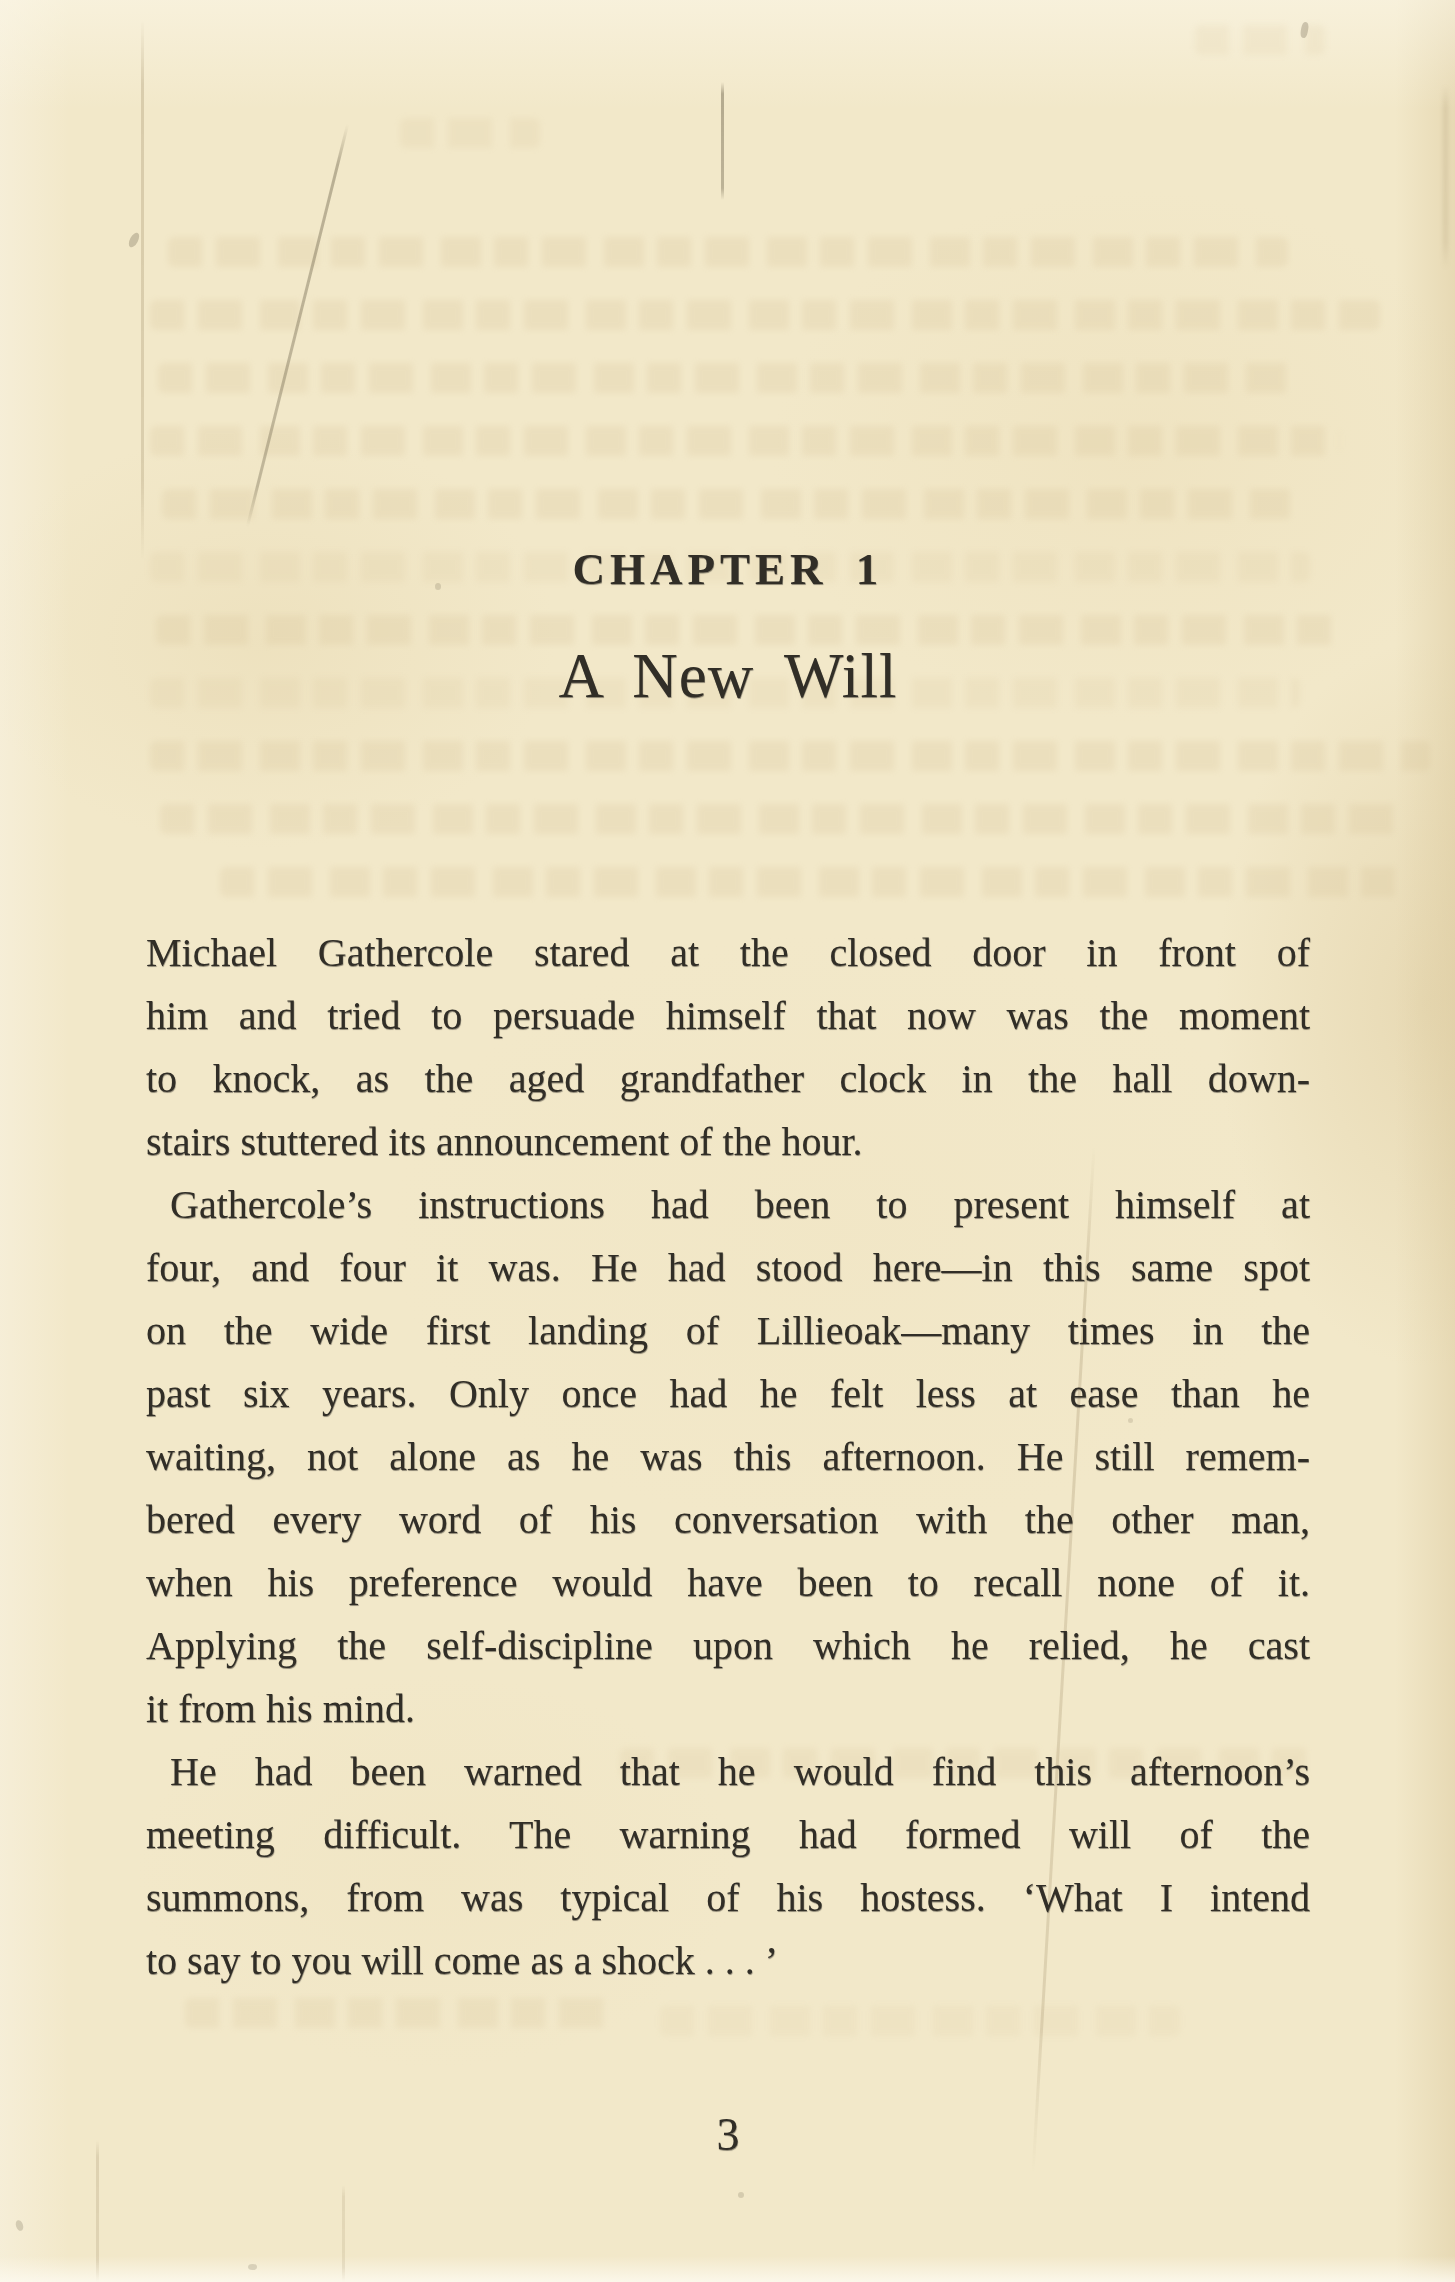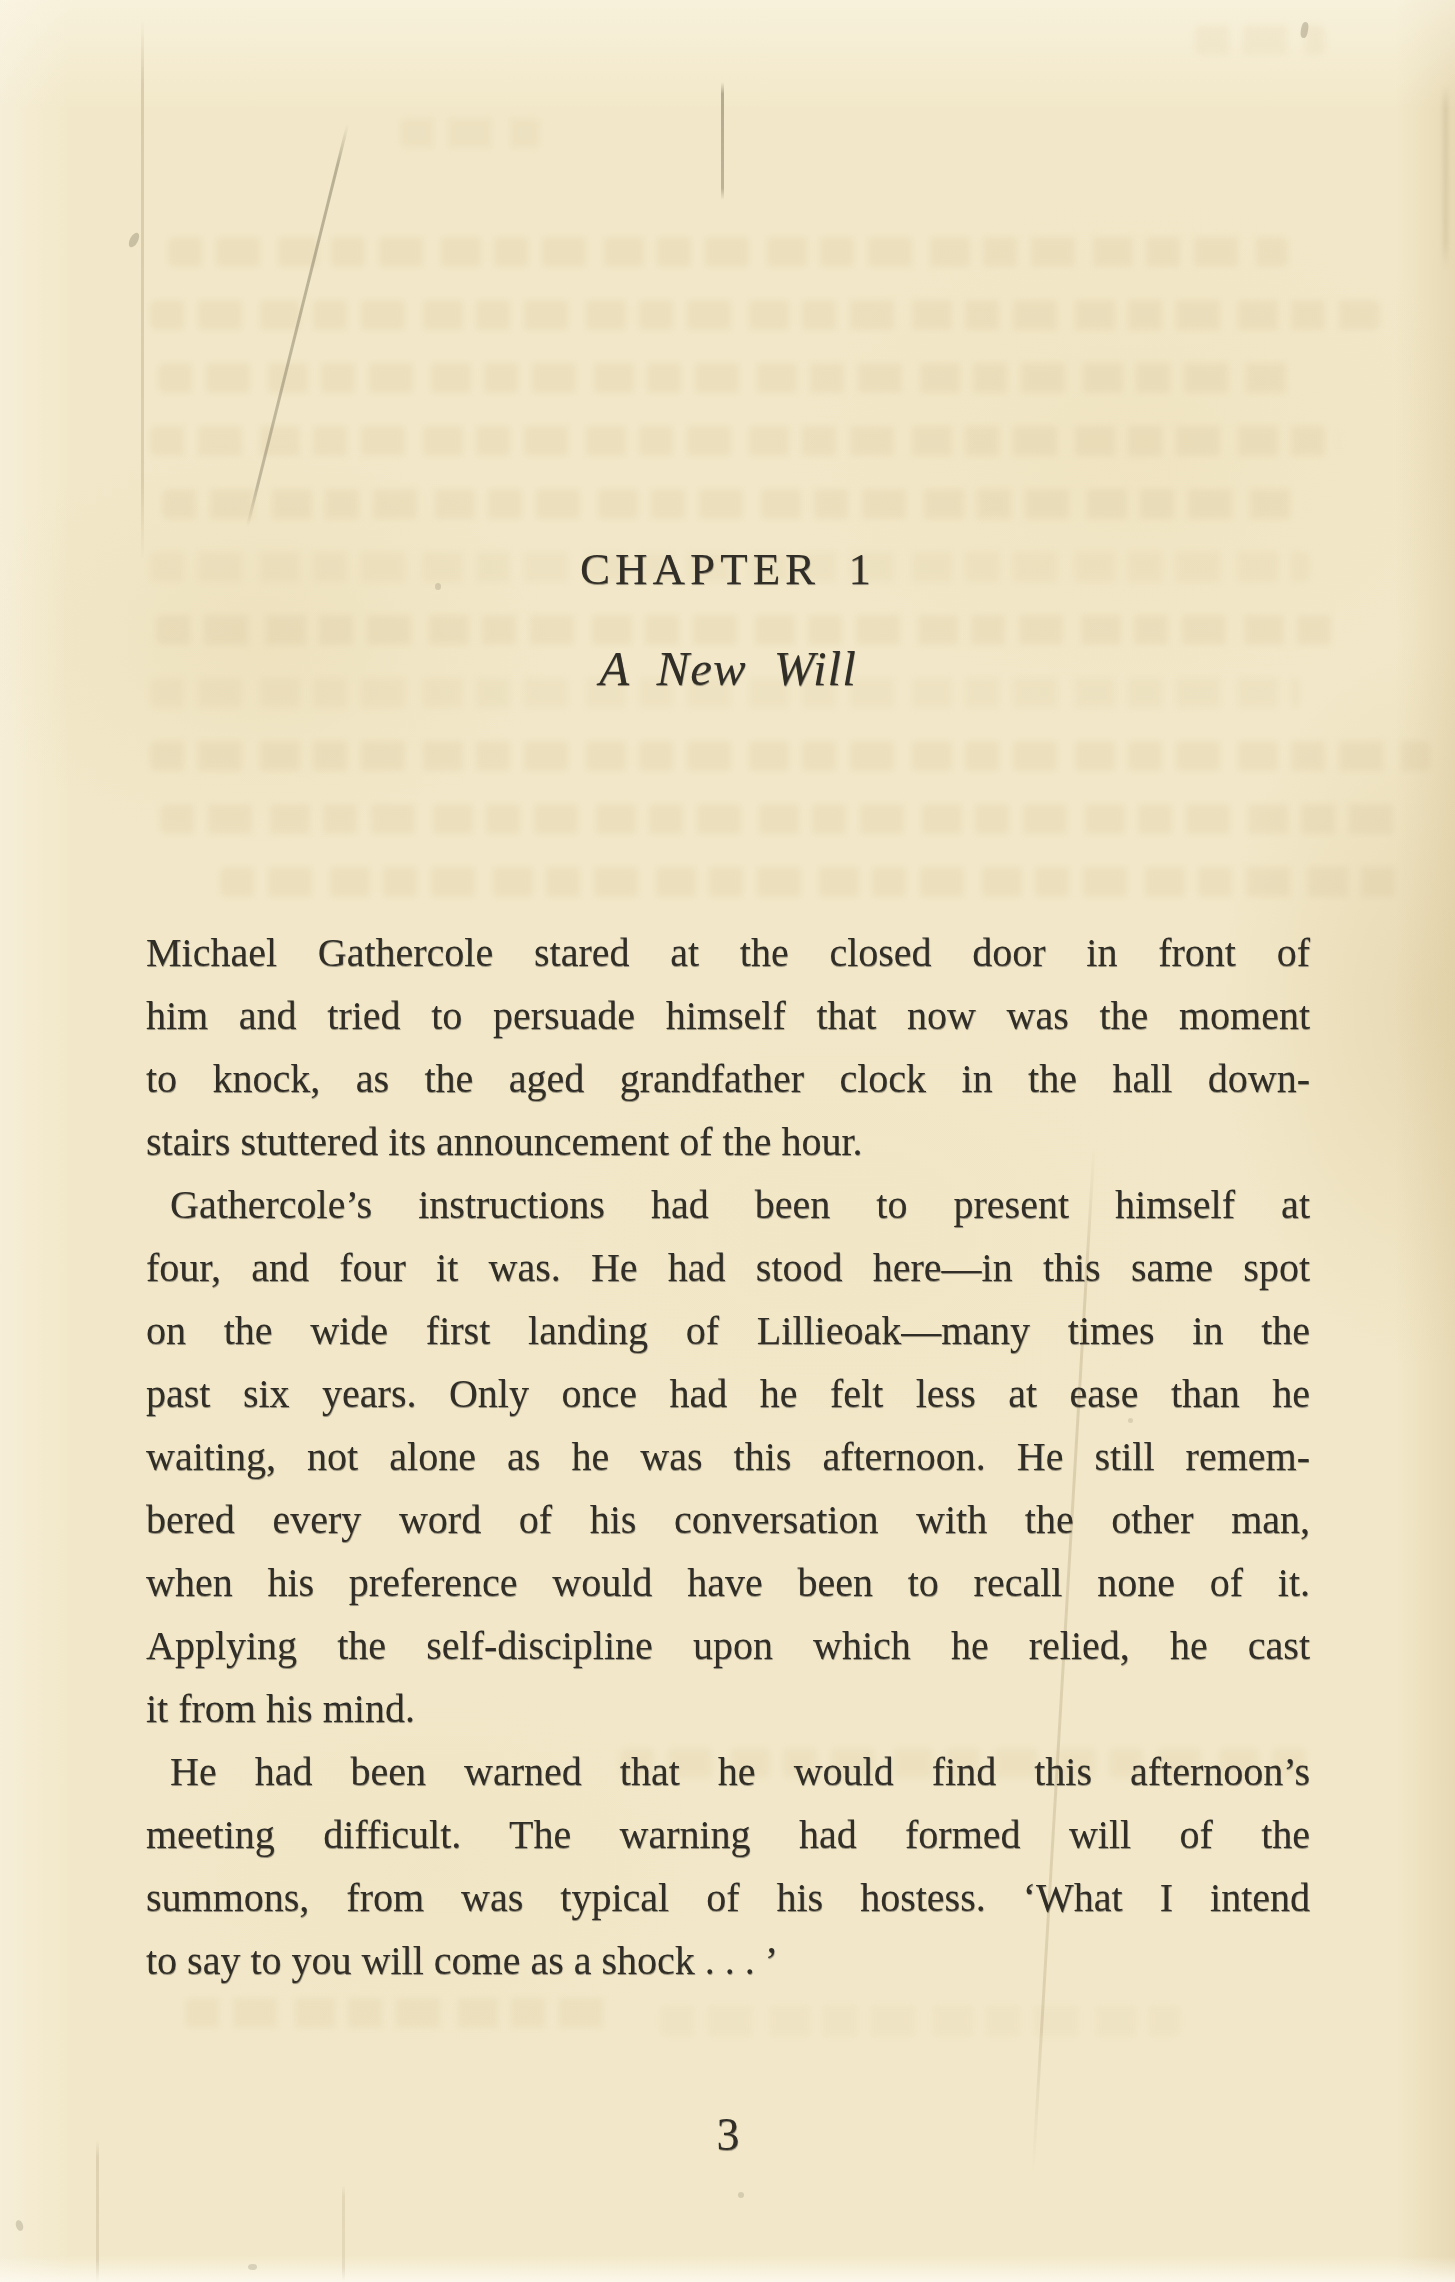--- a/index.html
+++ b/index.html
@@ -60,31 +60,30 @@
     border-radius: 50%;
   }
   .inked {
     text-shadow: 0.4px 0.5px 0.7px rgba(49,46,39,0.5);
   }
   .chapter {
     position: absolute;
     left: 146px; width: 1164px; top: 543px;
     margin: 0;
     font-size: 45px;
-    font-weight: normal;
+    font-weight: bold;
     letter-spacing: 5px;
     word-spacing: 12px;
     text-align: center;
   }
   .title {
     position: absolute;
     left: 146px; width: 1164px; top: 640px;
     margin: 0;
-    font-size: 49px;
-    font-style: italic;
+    font-size: 63px;
     font-weight: normal;
     letter-spacing: 1px;
     word-spacing: 14px;
     text-align: center;
   }
   .bodytext {
     position: absolute;
     left: 146px; top: 921px; width: 1164px;
     font-size: 40px;
   }

